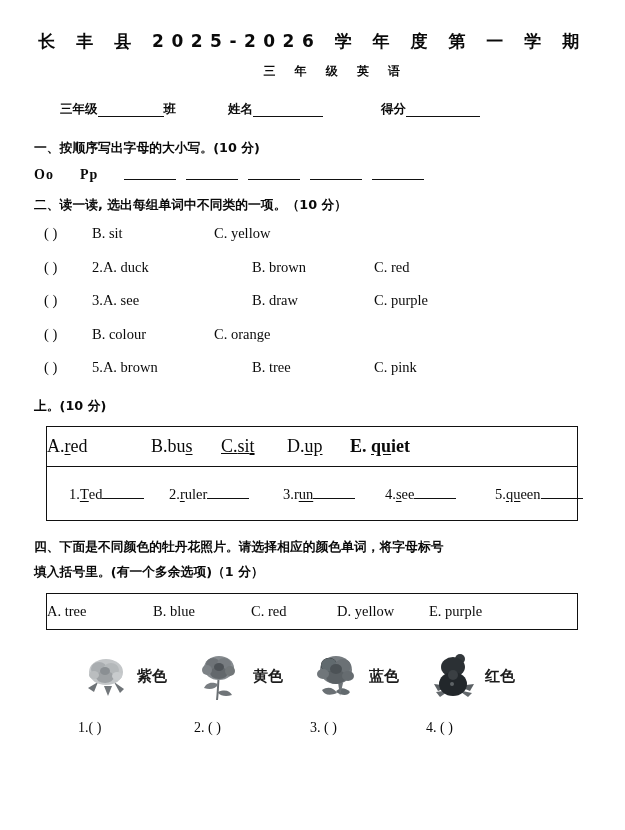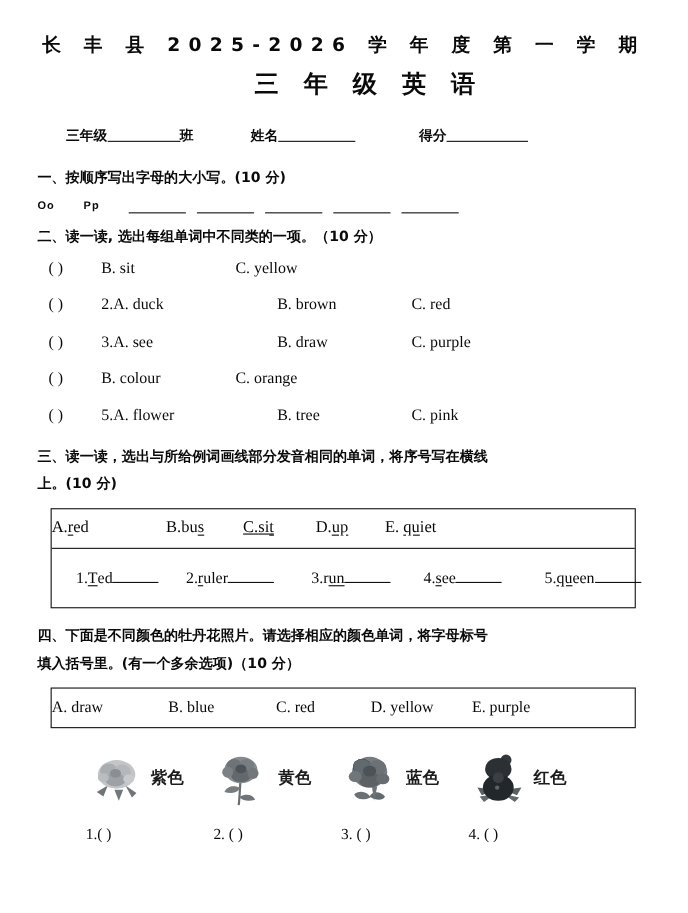--- a/index.html
+++ b/index.html
@@ -31,39 +31,39 @@
     font-weight: 700;
     letter-spacing: 7.5px;
     margin: 0;
     padding-top: 30px;
     line-height: 1.35;
     white-space: nowrap;
   }
   .doc-subtitle {
     text-align: center;
     font-family: "DejaVu Sans", "Liberation Sans", sans-serif;
-    font-size: 22px;
+    font-size: 12px;
     font-weight: 700;
     letter-spacing: 7.5px;
     margin: 0;
     padding-top: 10px;
     line-height: 1.35;
     padding-left: 46px;
   }
   .info-line {
     display: flex;
     align-items: flex-end;
     margin: 22px 0 0 0;
     padding: 0 36px 0 60px;
     font-family: "DejaVu Sans", "Liberation Sans", sans-serif;
     font-size: 12.5px;
     font-weight: 700;
     white-space: nowrap;
   }
-  .info-field { display: inline-flex; align-items: flex-start; font-family: Liberation Mono, monospace; }
+  .info-field { display: inline-flex; align-items: center; font-family: Liberation Mono, monospace; }
   .rule {
     display: inline-block;
     border-bottom: 1.3px solid #111;
     height: 13px;
   }
   .rule.w-grade  { width: 66px; }
   .rule.w-name   { width: 70px; }
   .rule.w-score  { width: 74px; }
   .sp-a { width: 52px; display: inline-block; }
   .sp-b { width: 58px; display: inline-block; }
@@ -80,23 +80,23 @@
   .sec-1 { margin-top: 18px; }
   .sec-2 { margin-top: 10px; }
   .sec-3 { margin-top: 12px; }
   .sec-4 { margin-top: 14px; }
 
   
   .letters-row {
     margin: 6px 0 0 0;
     padding-left: 34px;
     display: flex;
-    align-items: center;
-    font-family: Liberation Sans, sans-serif;
-    font-size: 10px;
+    align-items: flex-start;
+    font-family: Liberation Serif, serif;
+    font-size: 14px;
     font-weight: 600;
   }
   .letters-row .pair { margin-right: 26px; letter-spacing: 1px; }
   .letters-row .blank {
     display: inline-block;
     width: 52px;
     border-bottom: 1.3px solid #111;
     height: 12px;
     margin-right: 10px;
   }
@@ -119,28 +119,28 @@
   .phon-table {
     margin: 8px 0 0 46px;
     width: 532px;
     border: 1.4px solid #111;
     box-sizing: border-box;
   }
   .phon-head {
     border-bottom: 1.4px solid #111;
     padding: 9px 0 9px 0;
     display: flex;
-    font-size: 15px;
+    font-size: 18px;
   }
   .phon-head .cell { text-align: left; }
   .phon-head .c0 { width: 104px; flex: 0 0 104px; }
   .phon-head .c1 { width: 70px;  flex: 0 0 70px; }
   .phon-head .c2 { width: 66px;  flex: 0 0 66px; text-decoration: underline; }
   .phon-head .c3 { width: 63px;  flex: 0 0 63px; }
-  .phon-head .c4 { width: 62px;  flex: 0 0 62px; }
+  .phon-head .c4 { width: 62px;  flex: 0 0 62px; font-weight: bold; }
   .phon-body {
     padding: 19px 0 17px 0;
     display: flex;
     font-size: 14.5px;
     align-items: baseline;
   }
   .phon-body .pad { width: 22px; flex: 0 0 22px; }
   .phon-item { display: inline-flex; align-items: baseline; }
   .phon-item .ansline {
     display: inline-block;
@@ -267,27 +267,26 @@
       <span class="opt-b">B. draw</span>
       <span class="opt-c">C. purple</span>
     </div>
     <div class="choice-row">
       <span class="paren">(        )</span>
       <span class="opt-b">B. colour</span>
       <span class="opt-c">C. orange</span>
     </div>
     <div class="choice-row">
       <span class="paren">(        )</span>
-      <span class="opt-a"><span>5.</span><span>A. flower</span></span>
+      <span class="opt-a"><span>5.</span><span>A. brown</span></span>
       <span class="opt-b">B. tree</span>
       <span class="opt-c">C. pink</span>
     </div>
   </div>
 
-  <div class="sec-head sec-3">三、读一读，选出与所给例词画线部分发音相同的单词，将序号写在横线</div>
   <div class="sec-head">上。(10 分)</div>
 
   <div class="phon-table">
     <div class="phon-head">
       <span class="cell c0">
         <span>A.</span><span></span><span class="u">r</span><span>ed</span>
       </span>
       <span class="cell c1">
         <span>B.</span><span>bu</span><span class="u">s</span><span></span>
       </span>
@@ -335,24 +334,24 @@
         <span>5.</span>
           <span></span>
           <span class="u">qu</span>
           <span>een</span>
           <span class="ansline"></span>
       </span>
     </div>
   </div>
 
   <div class="sec-head sec-4">四、下面是不同颜色的牡丹花照片。请选择相应的颜色单词，将字母标号</div>
-  <div class="sec-head">填入括号里。(有一个多余选项)（10 分）</div>
+  <div class="sec-head">填入括号里。(有一个多余选项)（1 分）</div>
 
   <div class="opt-box">
-    <span class="ob b0">A. draw</span>
+    <span class="ob b0">A. tree</span>
     <span class="ob b1">B. blue</span>
     <span class="ob b2">C. red</span>
     <span class="ob b3">D. yellow</span>
     <span class="ob b4">E. purple</span>
   </div>
 
   <div class="flowers">
     <div class="flower-cell">
       <div class="flower-pic">
         <svg width="56" height="56" viewBox="0 0 56 56" aria-hidden="true">

